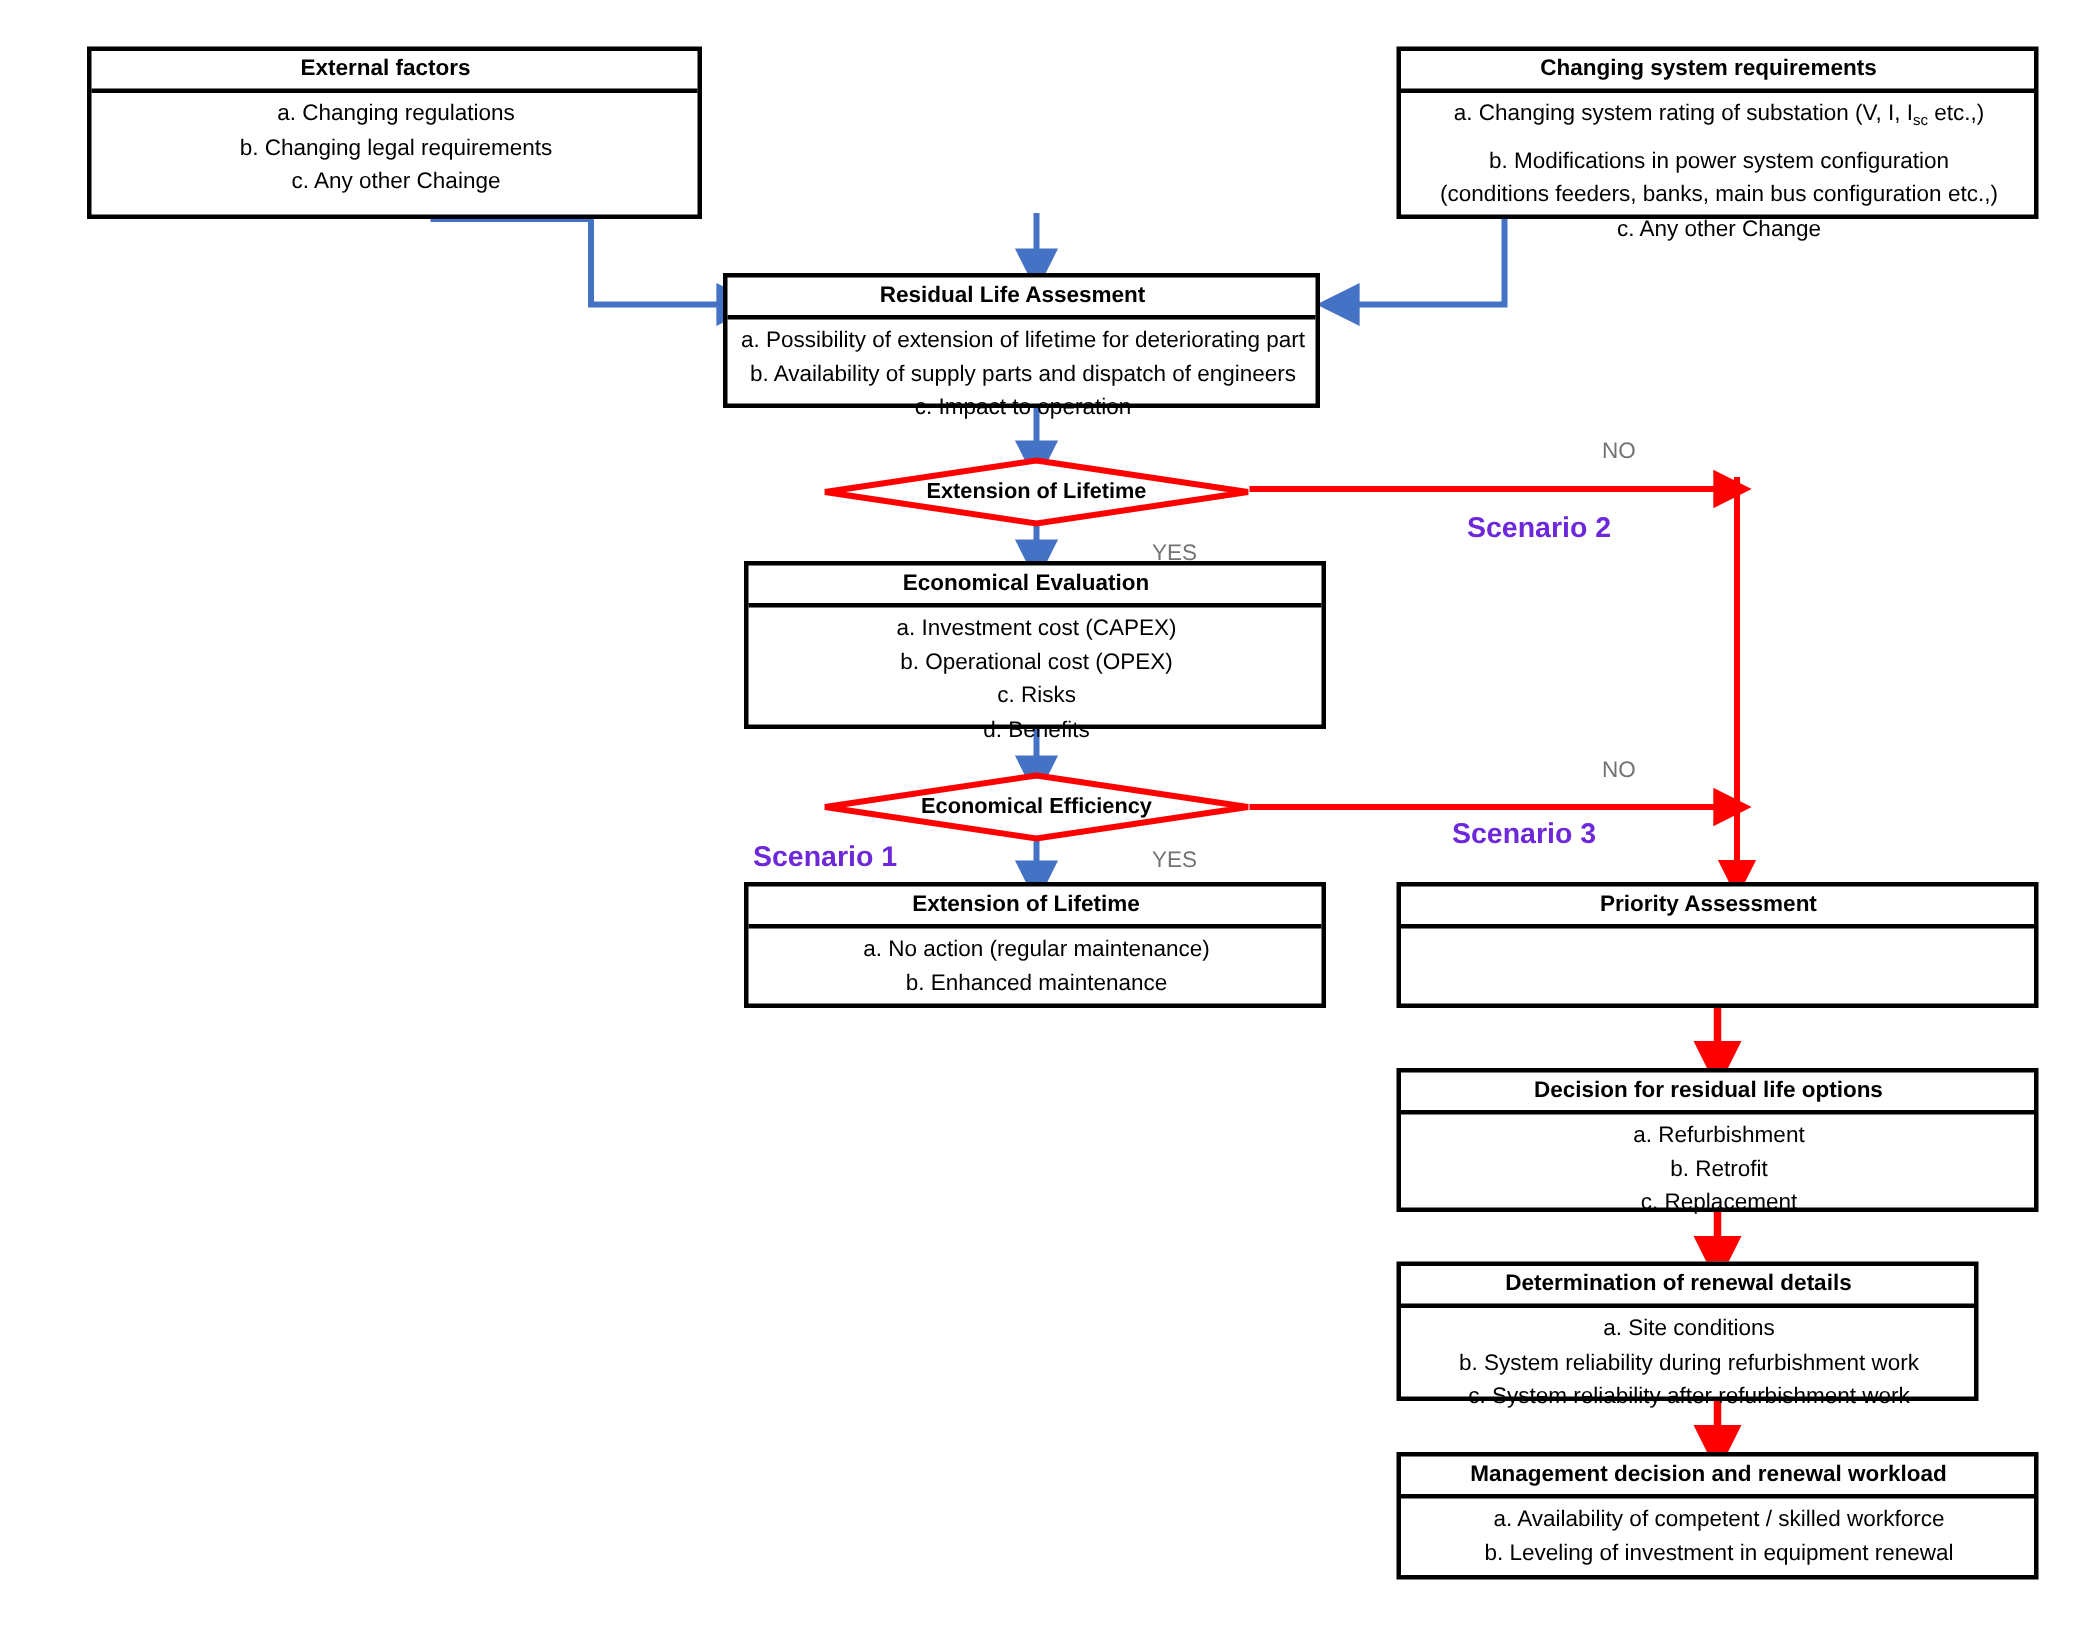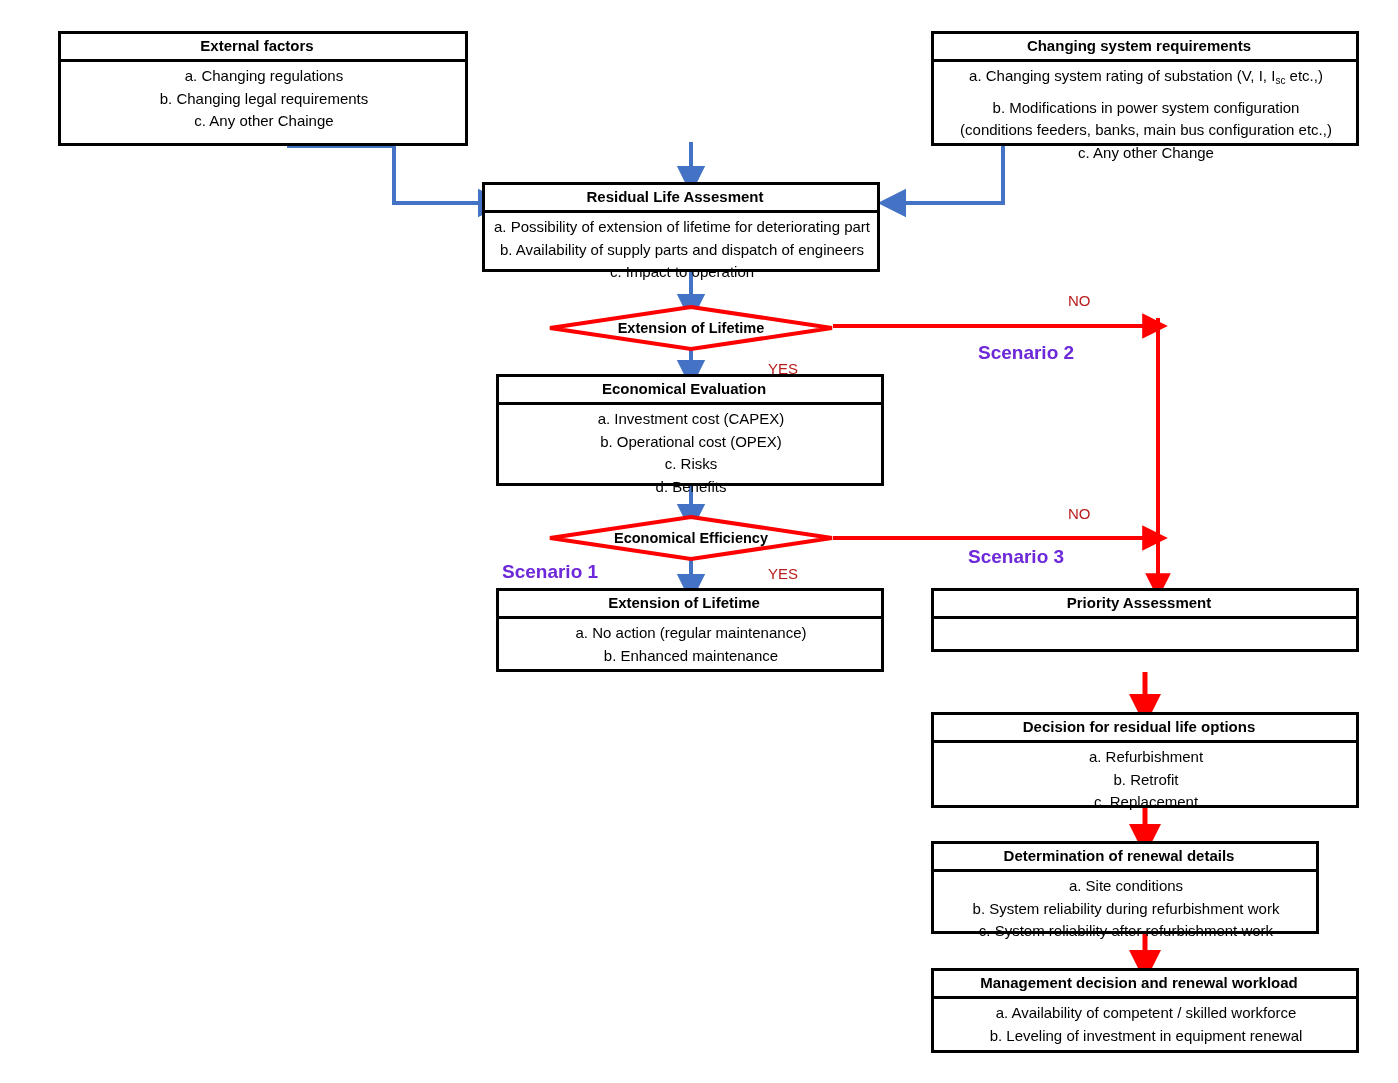--- a/index.html
+++ b/index.html
@@ -88,21 +88,21 @@
     font-weight: bold;
     font-size: 14.5px;
     white-space: nowrap;
     z-index: 5;
   }
 
   
   .edge-label {
     position: absolute;
     font-size: 15px;
-    color: #b91c1c;
+    color: #737373;
     white-space: nowrap;
     z-index: 6;
   }
   .scenario-label {
     position: absolute;
     font-size: 19px;
     font-weight: bold;
     color: #6d28d9;
     white-space: nowrap;
     z-index: 6;
@@ -239,21 +239,21 @@
   <div class="scenario-label" style="left:968px; top:546px;">Scenario 3</div>
 
   <div class="node" style="left:496px; top:588px; width:388px; height:84px;">
     <div class="title">Extension of Lifetime</div>
     <div class="body">
       <div class="line">a. No action (regular maintenance)</div>
       <div class="line">b. Enhanced maintenance</div>
     </div>
   </div>
 
-  <div class="node" style="left:931px; top:588px; width:428px; height:64px;">
+  <div class="node" style="left:931px; top:588px; width:428px; height:84px;">
     <div class="title">Priority Assessment</div>
   </div>
 
   <div class="node" style="left:931px; top:712px; width:428px; height:96px;">
     <div class="title">Decision for residual life options</div>
     <div class="body">
       <div class="line">a. Refurbishment</div>
       <div class="line">b. Retrofit</div>
       <div class="line">c. Replacement</div>
     </div>

